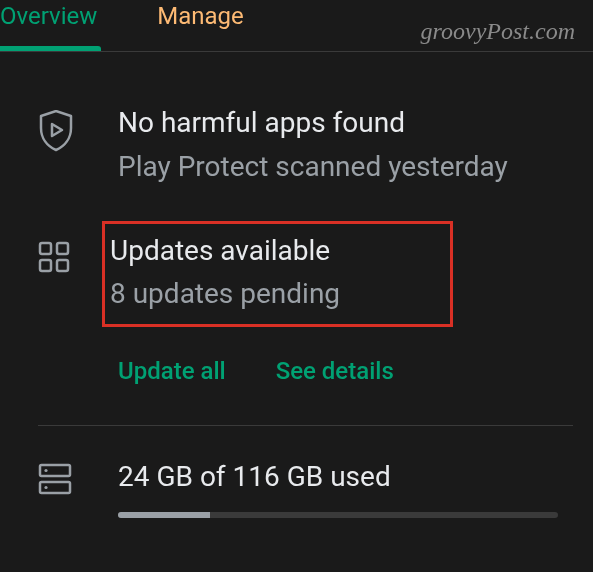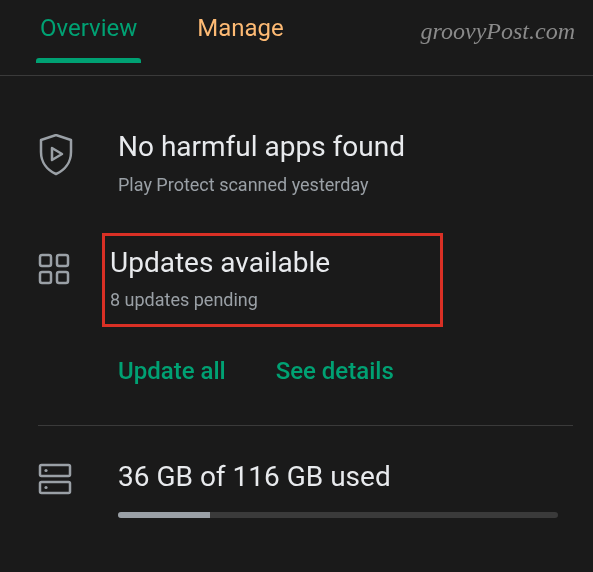--- a/index.html
+++ b/index.html
@@ -14,22 +14,21 @@
   .container {
     background: #1a1a1a;
     width: 100%;
     height: 100%;
     padding: 0;
   }
   .tabs {
     display: flex;
     align-items: center;
     border-bottom: 1px solid #3a3a3a;
-    padding-left: 40px;
-    height: 76px;
+    height: 52px;
     position: relative;
   }
   .tab {
     font-size: 24px;
     padding: 0 0 20px 0;
     margin-right: 60px;
     cursor: pointer;
     color: #fdba74;
     position: relative;
   }
@@ -72,21 +71,21 @@
   .content-col {
     flex: 1;
   }
   .title {
     font-size: 28px;
     color: #e8eaed;
     font-weight: 400;
     line-height: 1.2;
   }
   .subtitle {
-    font-size: 18px;
+    font-size: 28px;
     color: #9aa0a6;
     margin-top: 10px;
   }
   .highlight-box {
     border: 3px solid #d93025;
     padding: 10px 110px 14px 5px;
     margin-left: -16px;
     margin-top: -10px;
     display: inline-block;
   }
@@ -180,20 +179,20 @@
       <span>
         <svg width="34" height="34" viewBox="0 0 34 34">
           <rect x="2" y="3" width="30" height="11" rx="1.5" fill="none" stroke="#9aa0a6" stroke-width="2.5"></rect>
           <circle cx="8" cy="8.5" r="1.6" fill="#9aa0a6"></circle>
           <rect x="2" y="20" width="30" height="11" rx="1.5" fill="none" stroke="#9aa0a6" stroke-width="2.5"></rect>
           <circle cx="8" cy="25.5" r="1.6" fill="#9aa0a6"></circle>
         </svg>
       </span>
     </div>
     <div class="content-col">
-      <div class="title">36 GB of 116 GB used</div>
+      <div class="title">24 GB of 116 GB used</div>
       <div class="progress-bar">
         <div class="progress-fill" style="width: 21%;"></div>
       </div>
     </div>
   </div>
 
 </div>
 
 </body></html>

